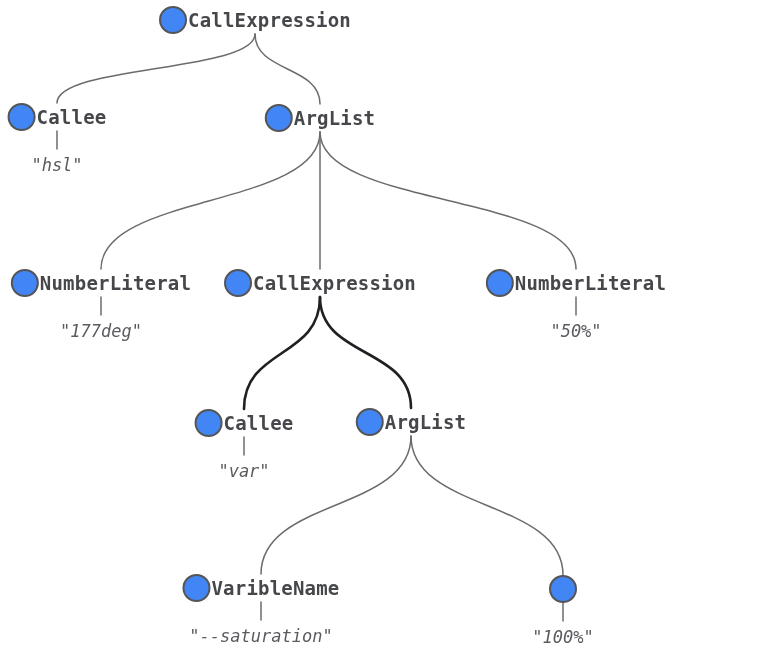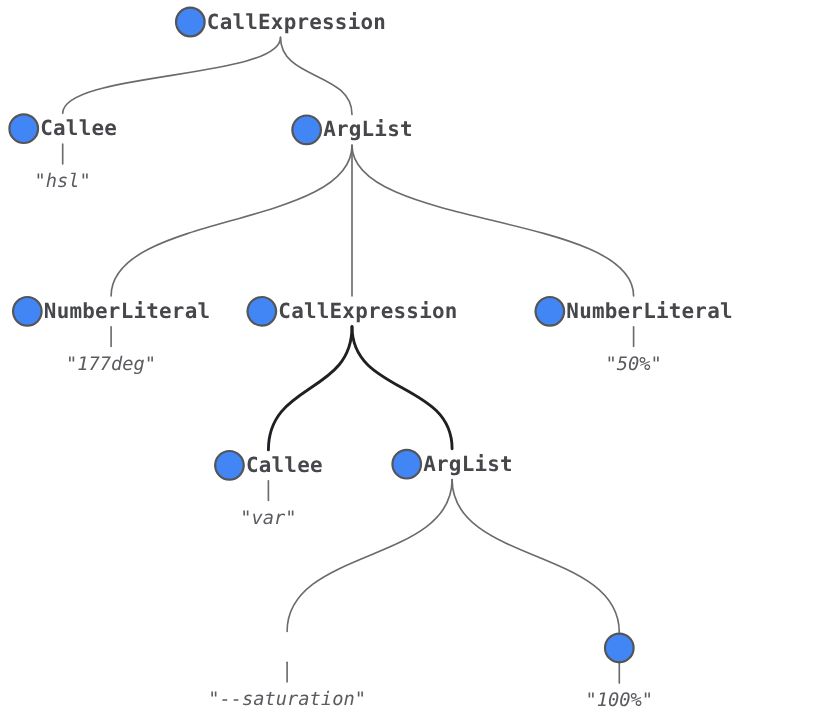--- a/index.html
+++ b/index.html
@@ -111,18 +111,22 @@
     <div class="value-label" style="color: rgb(90, 91, 95); left: 576px; top: 323px;">"50%"</div>
     <div class="node-group" style="left: 244px; top: 423px;">
       <div class="node-dot" style="background: rgb(66, 133, 244); border-color: rgb(85, 85, 88);"></div>
       <span class="node-label" style="color: rgb(70, 71, 75);">Callee</span>
     </div>
     <div class="value-label" style="color: rgb(90, 91, 95); left: 244px; top: 463px;">"var"</div>
     <div class="node-group" style="left: 411px; top: 422px;">
       <div class="node-dot" style="background: rgb(66, 133, 244); border-color: rgb(85, 85, 88);"></div>
       <span class="node-label" style="color: rgb(70, 71, 75);">ArgList</span>
     </div>
+    <div class="node-group" style="left: 261px; top: 588px;">
+      <div class="node-dot" style="background: rgb(66, 133, 244); border-color: rgb(85, 85, 88);"></div>
+      <span class="node-label" style="color: rgb(70, 71, 75);">VaribleName</span>
+    </div>
     <div class="value-label" style="color: rgb(90, 91, 95); left: 261px; top: 628px;">"--saturation"</div>
     <div class="node-group" style="left: 563px; top: 589px;">
       <div class="node-dot" style="background: rgb(66, 133, 244); border-color: rgb(85, 85, 88);"></div>
     </div>
     <div class="value-label" style="color: rgb(90, 91, 95); left: 563px; top: 629px;">"100%"</div>
   </div>
 
 </body></html>

